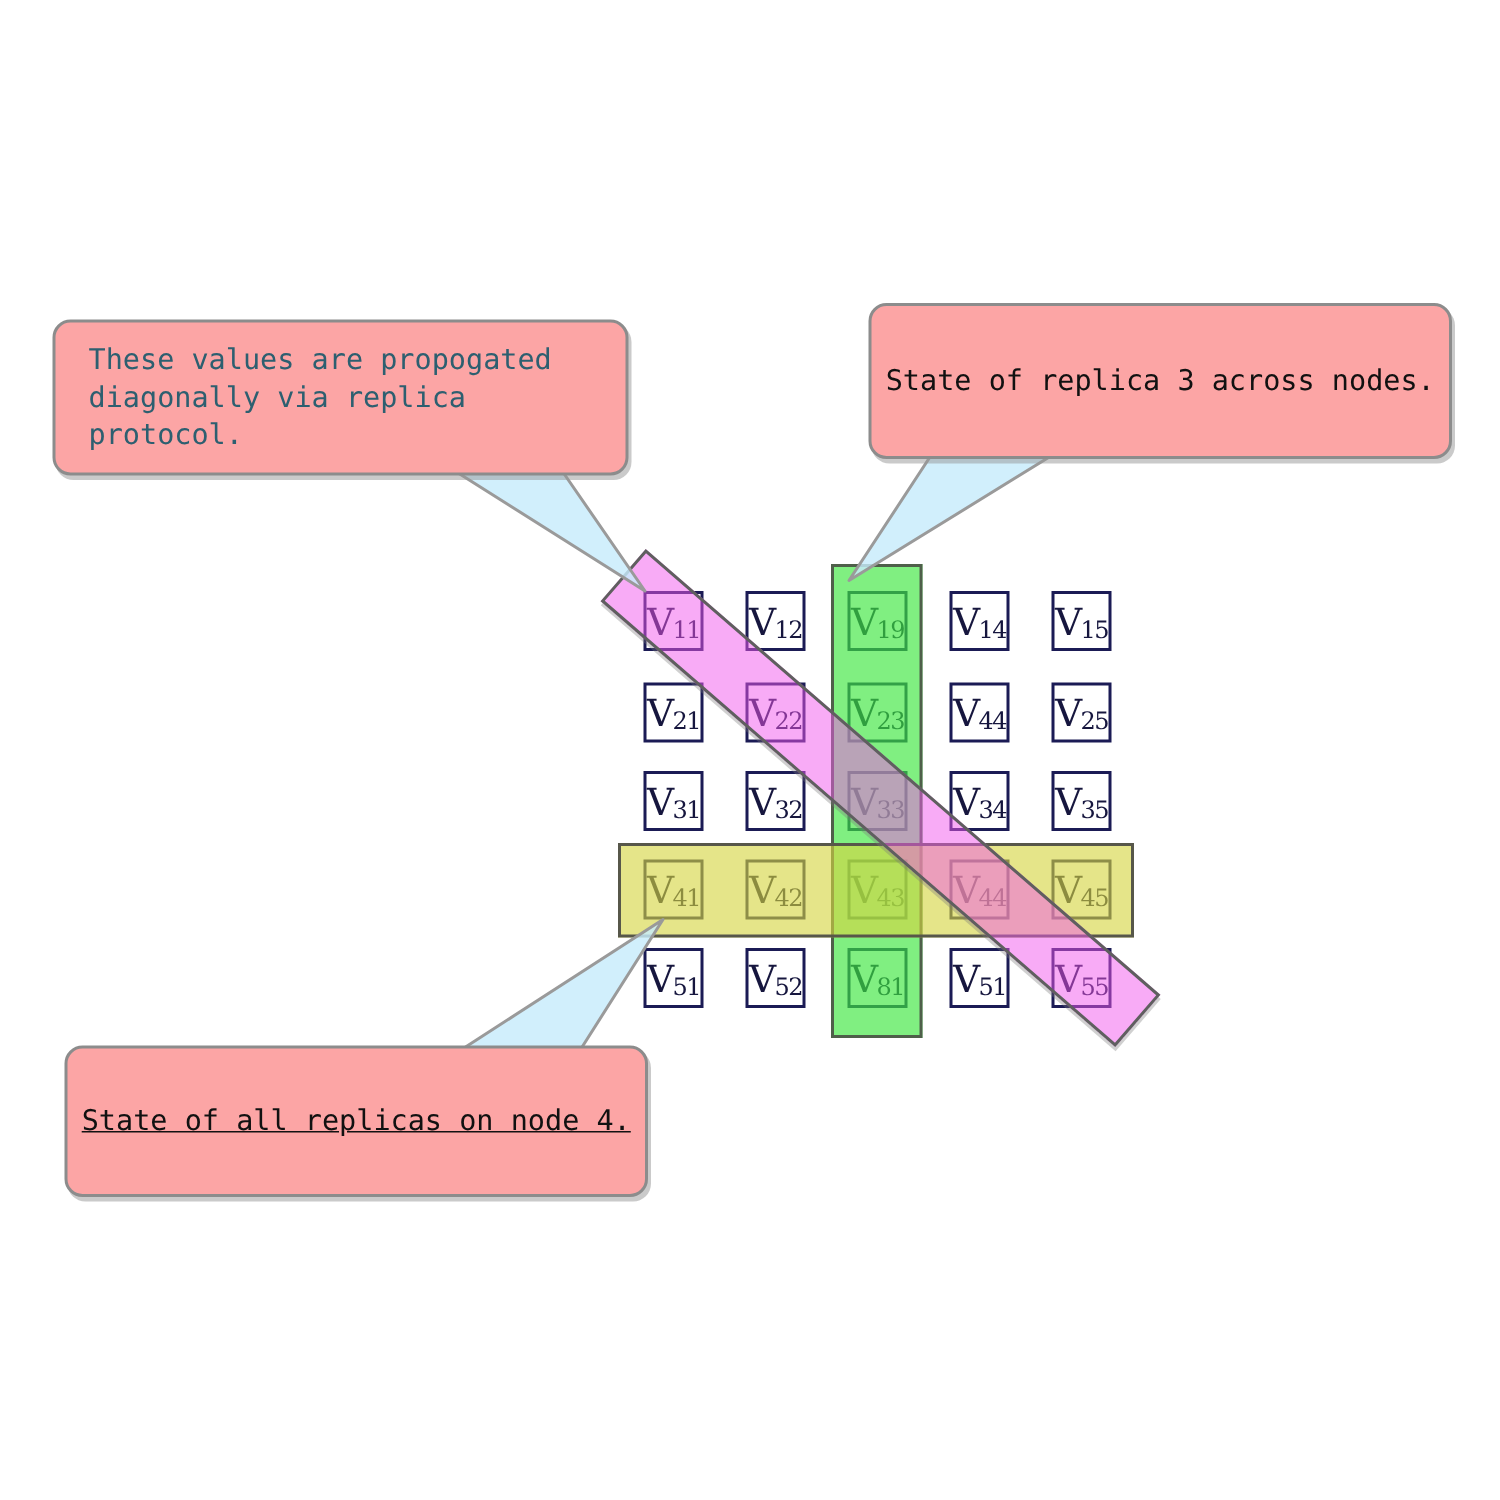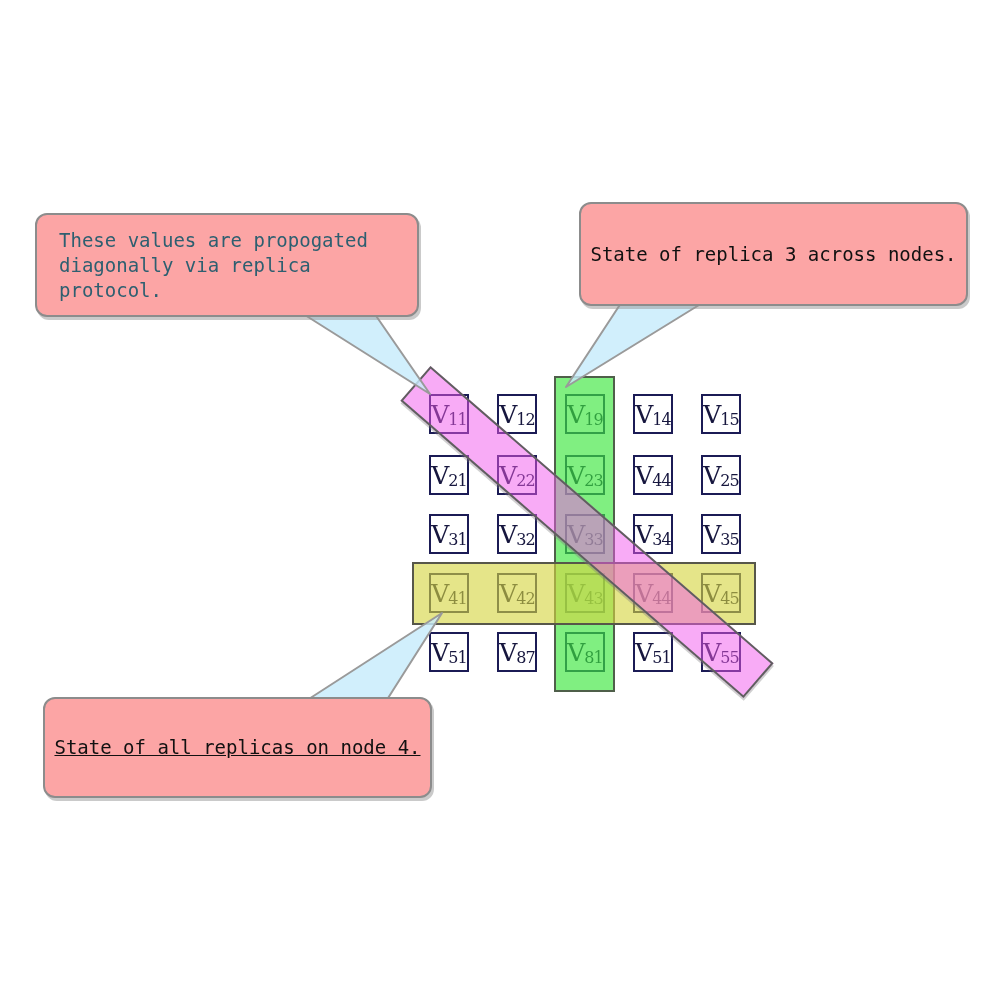--- a/index.html
+++ b/index.html
@@ -132,21 +132,21 @@
       <div class="cell" style="left: 701px; top: 573px;">
         <span>V</span>
         <span class="sub">45</span>
       </div>
       <div class="cell" style="left: 429px; top: 632px;">
         <span>V</span>
         <span class="sub">51</span>
       </div>
       <div class="cell" style="left: 497px; top: 632px;">
         <span>V</span>
-        <span class="sub">87</span>
+        <span class="sub">52</span>
       </div>
       <div class="cell" style="left: 565px; top: 632px;">
         <span>V</span>
         <span class="sub">81</span>
       </div>
       <div class="cell" style="left: 633px; top: 632px;">
         <span>V</span>
         <span class="sub">51</span>
       </div>
       <div class="cell" style="left: 701px; top: 632px;">

